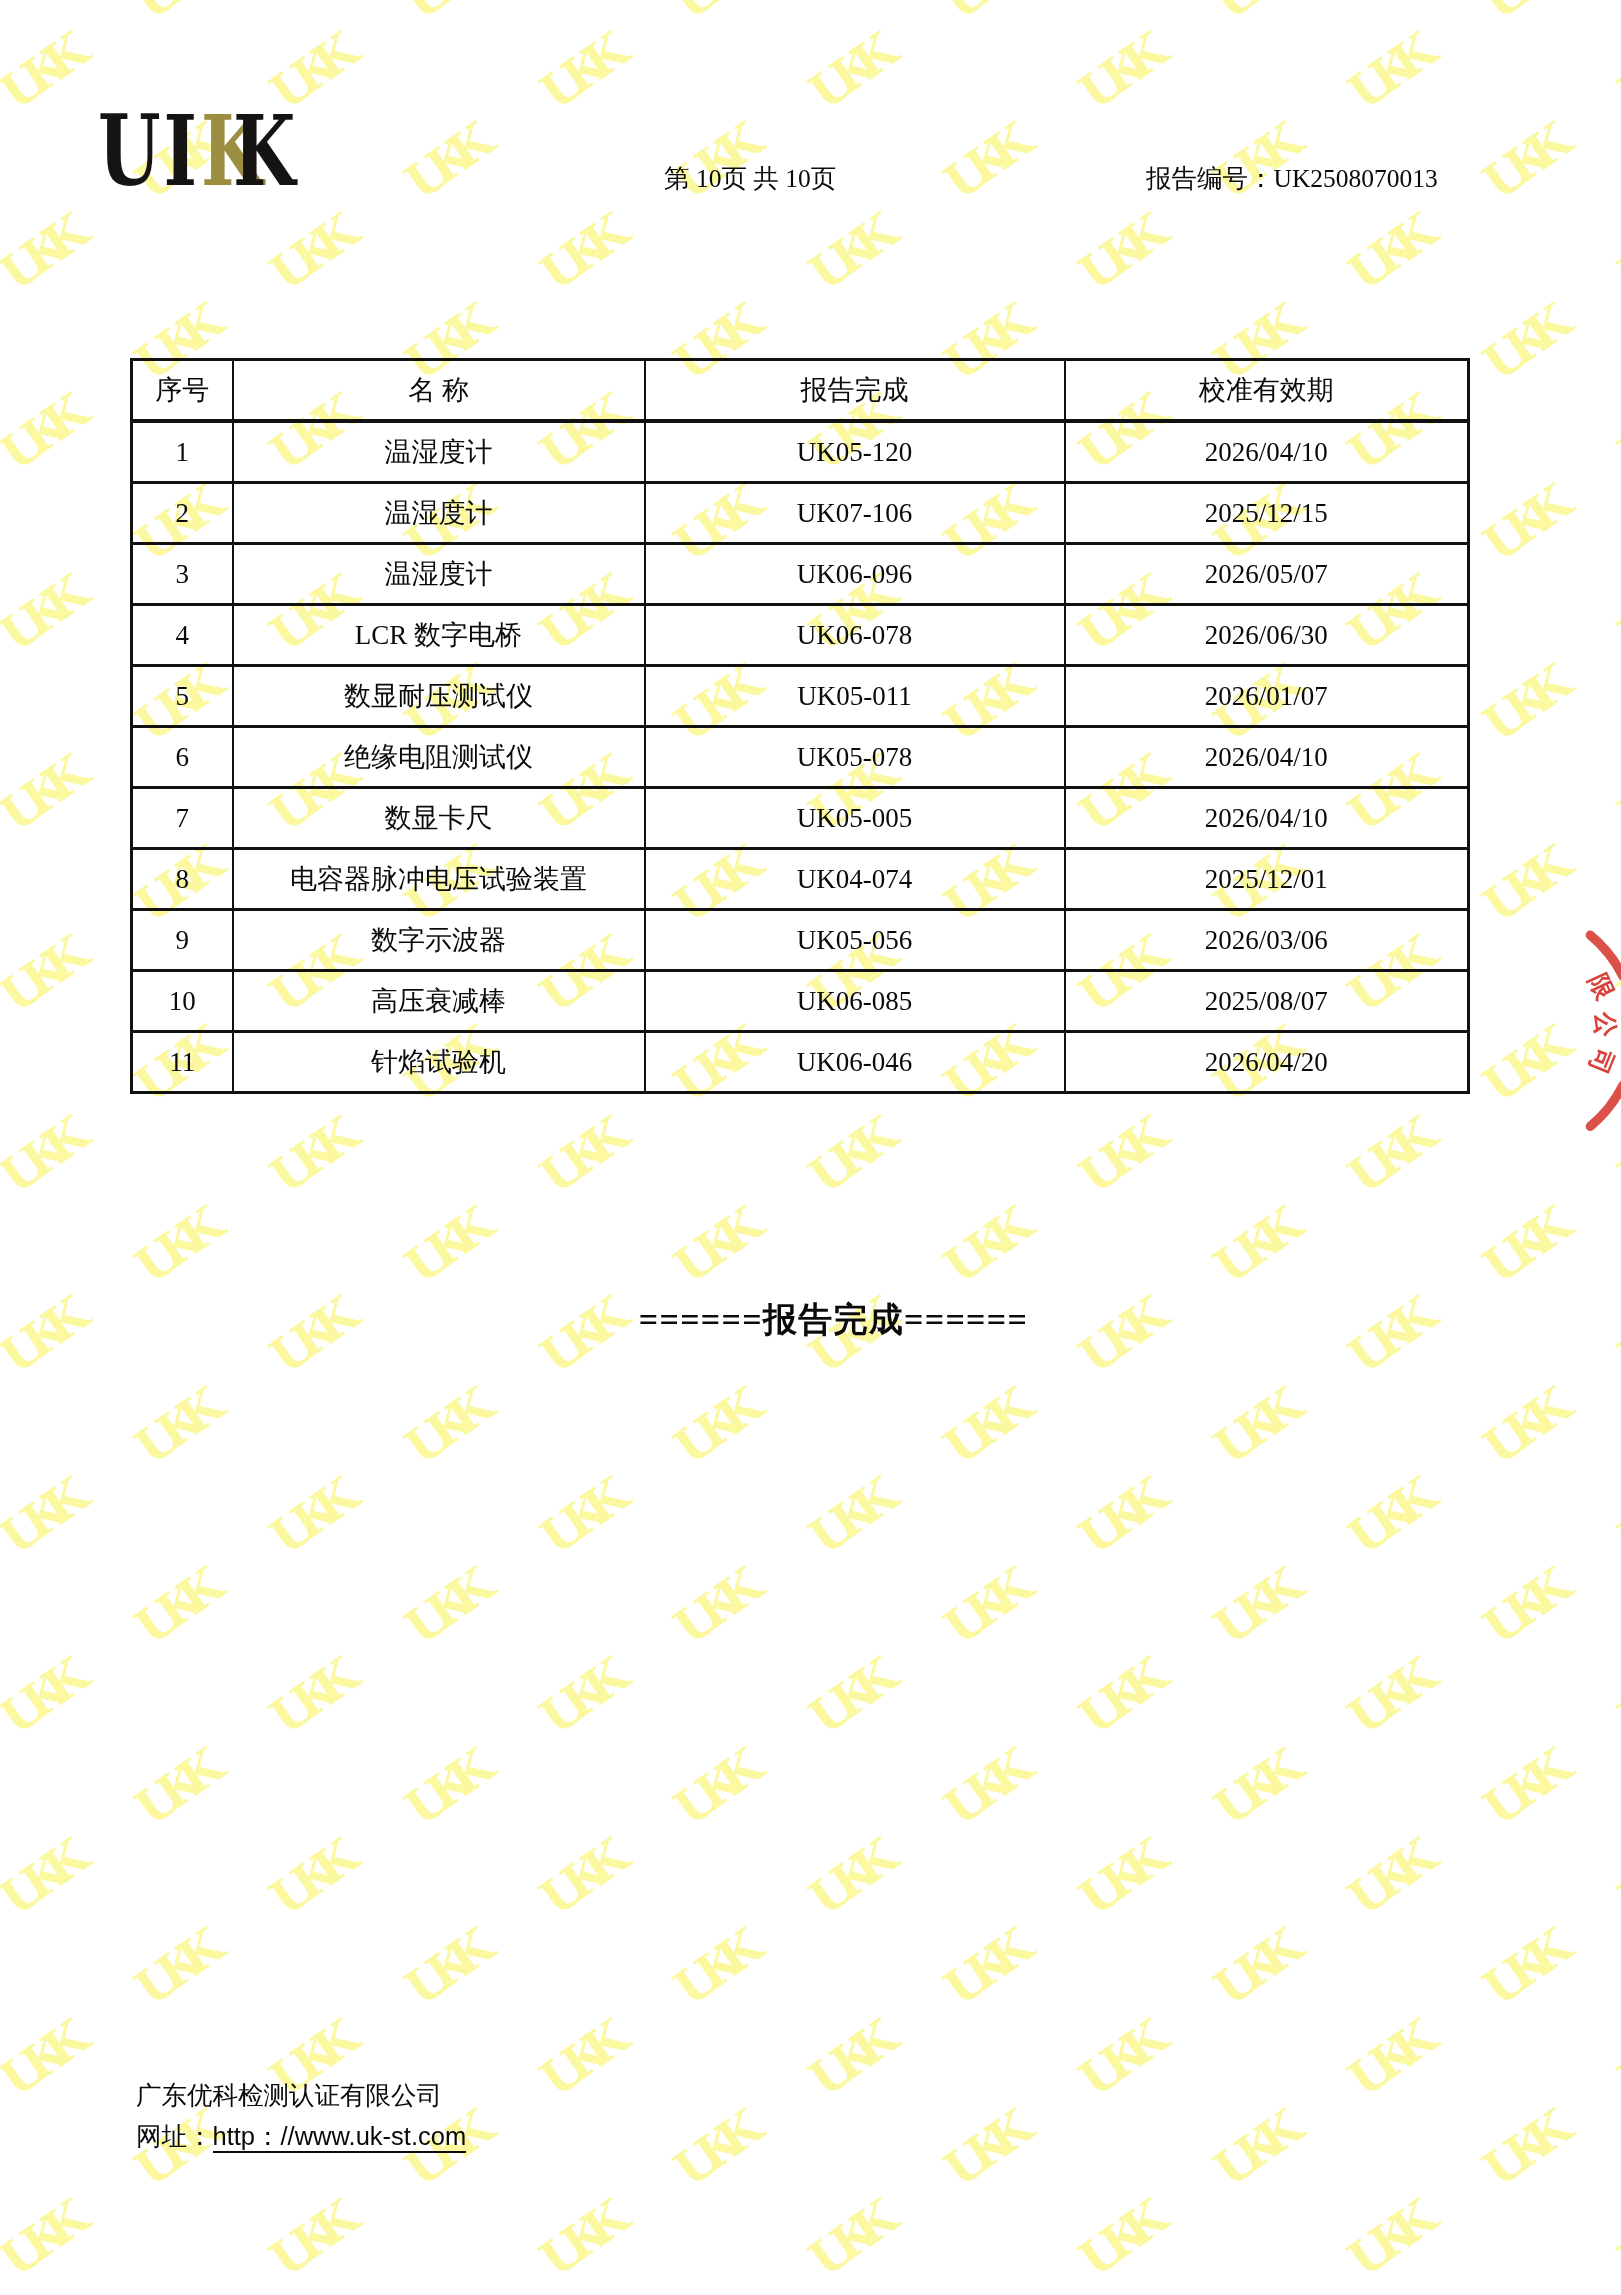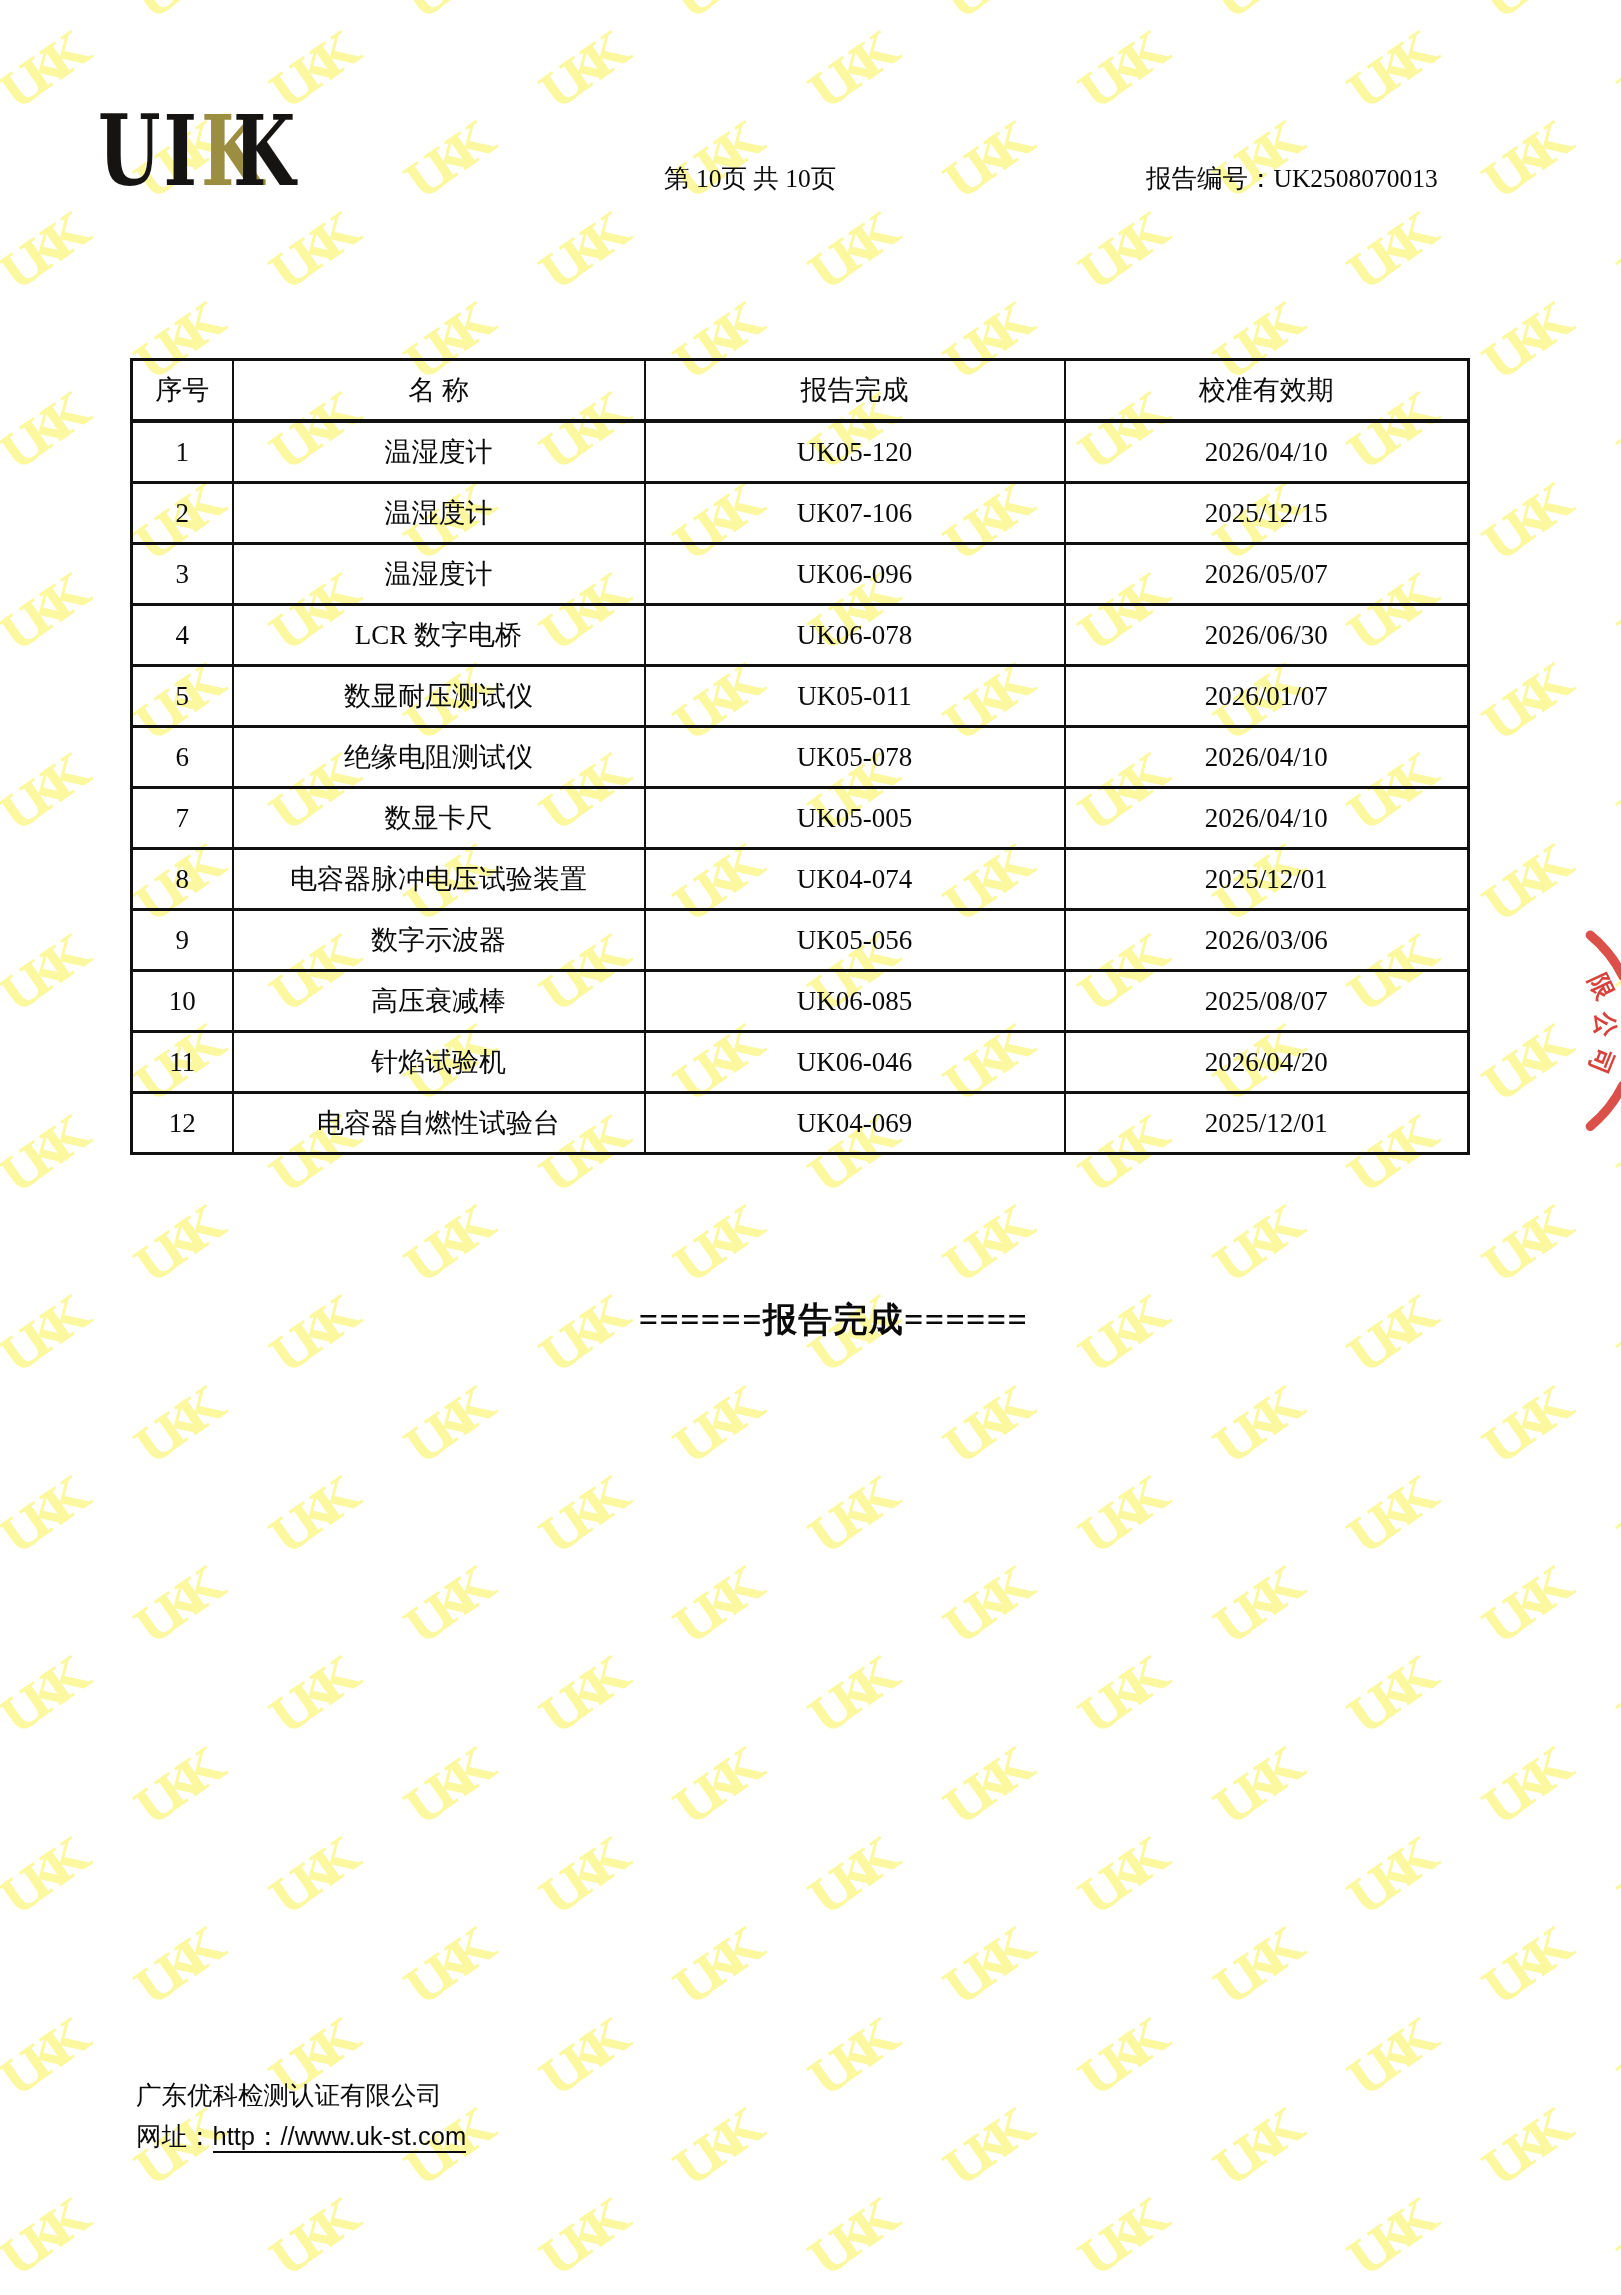--- a/index.html
+++ b/index.html
@@ -328,26 +328,20 @@
           <td>高压衰减棒</td>
           <td>UK06-085</td>
           <td>2025/08/07</td>
         </tr>
         <tr>
           <td>11</td>
           <td>针焰试验机</td>
           <td>UK06-046</td>
           <td>2026/04/20</td>
         </tr>
-        <tr>
-          <td>12</td>
-          <td>电容器自燃性试验台</td>
-          <td>UK04-069</td>
-          <td>2025/12/01</td>
-        </tr>
       </tbody>
   </table>
 
   <div class="report-end">======报告完成======</div>
 
   <div class="footer-company">广东优科检测认证有限公司</div>
   <div class="footer-site">
     <span>网址：</span><span class="url">http：//www.uk-st.com</span>
   </div>
 

